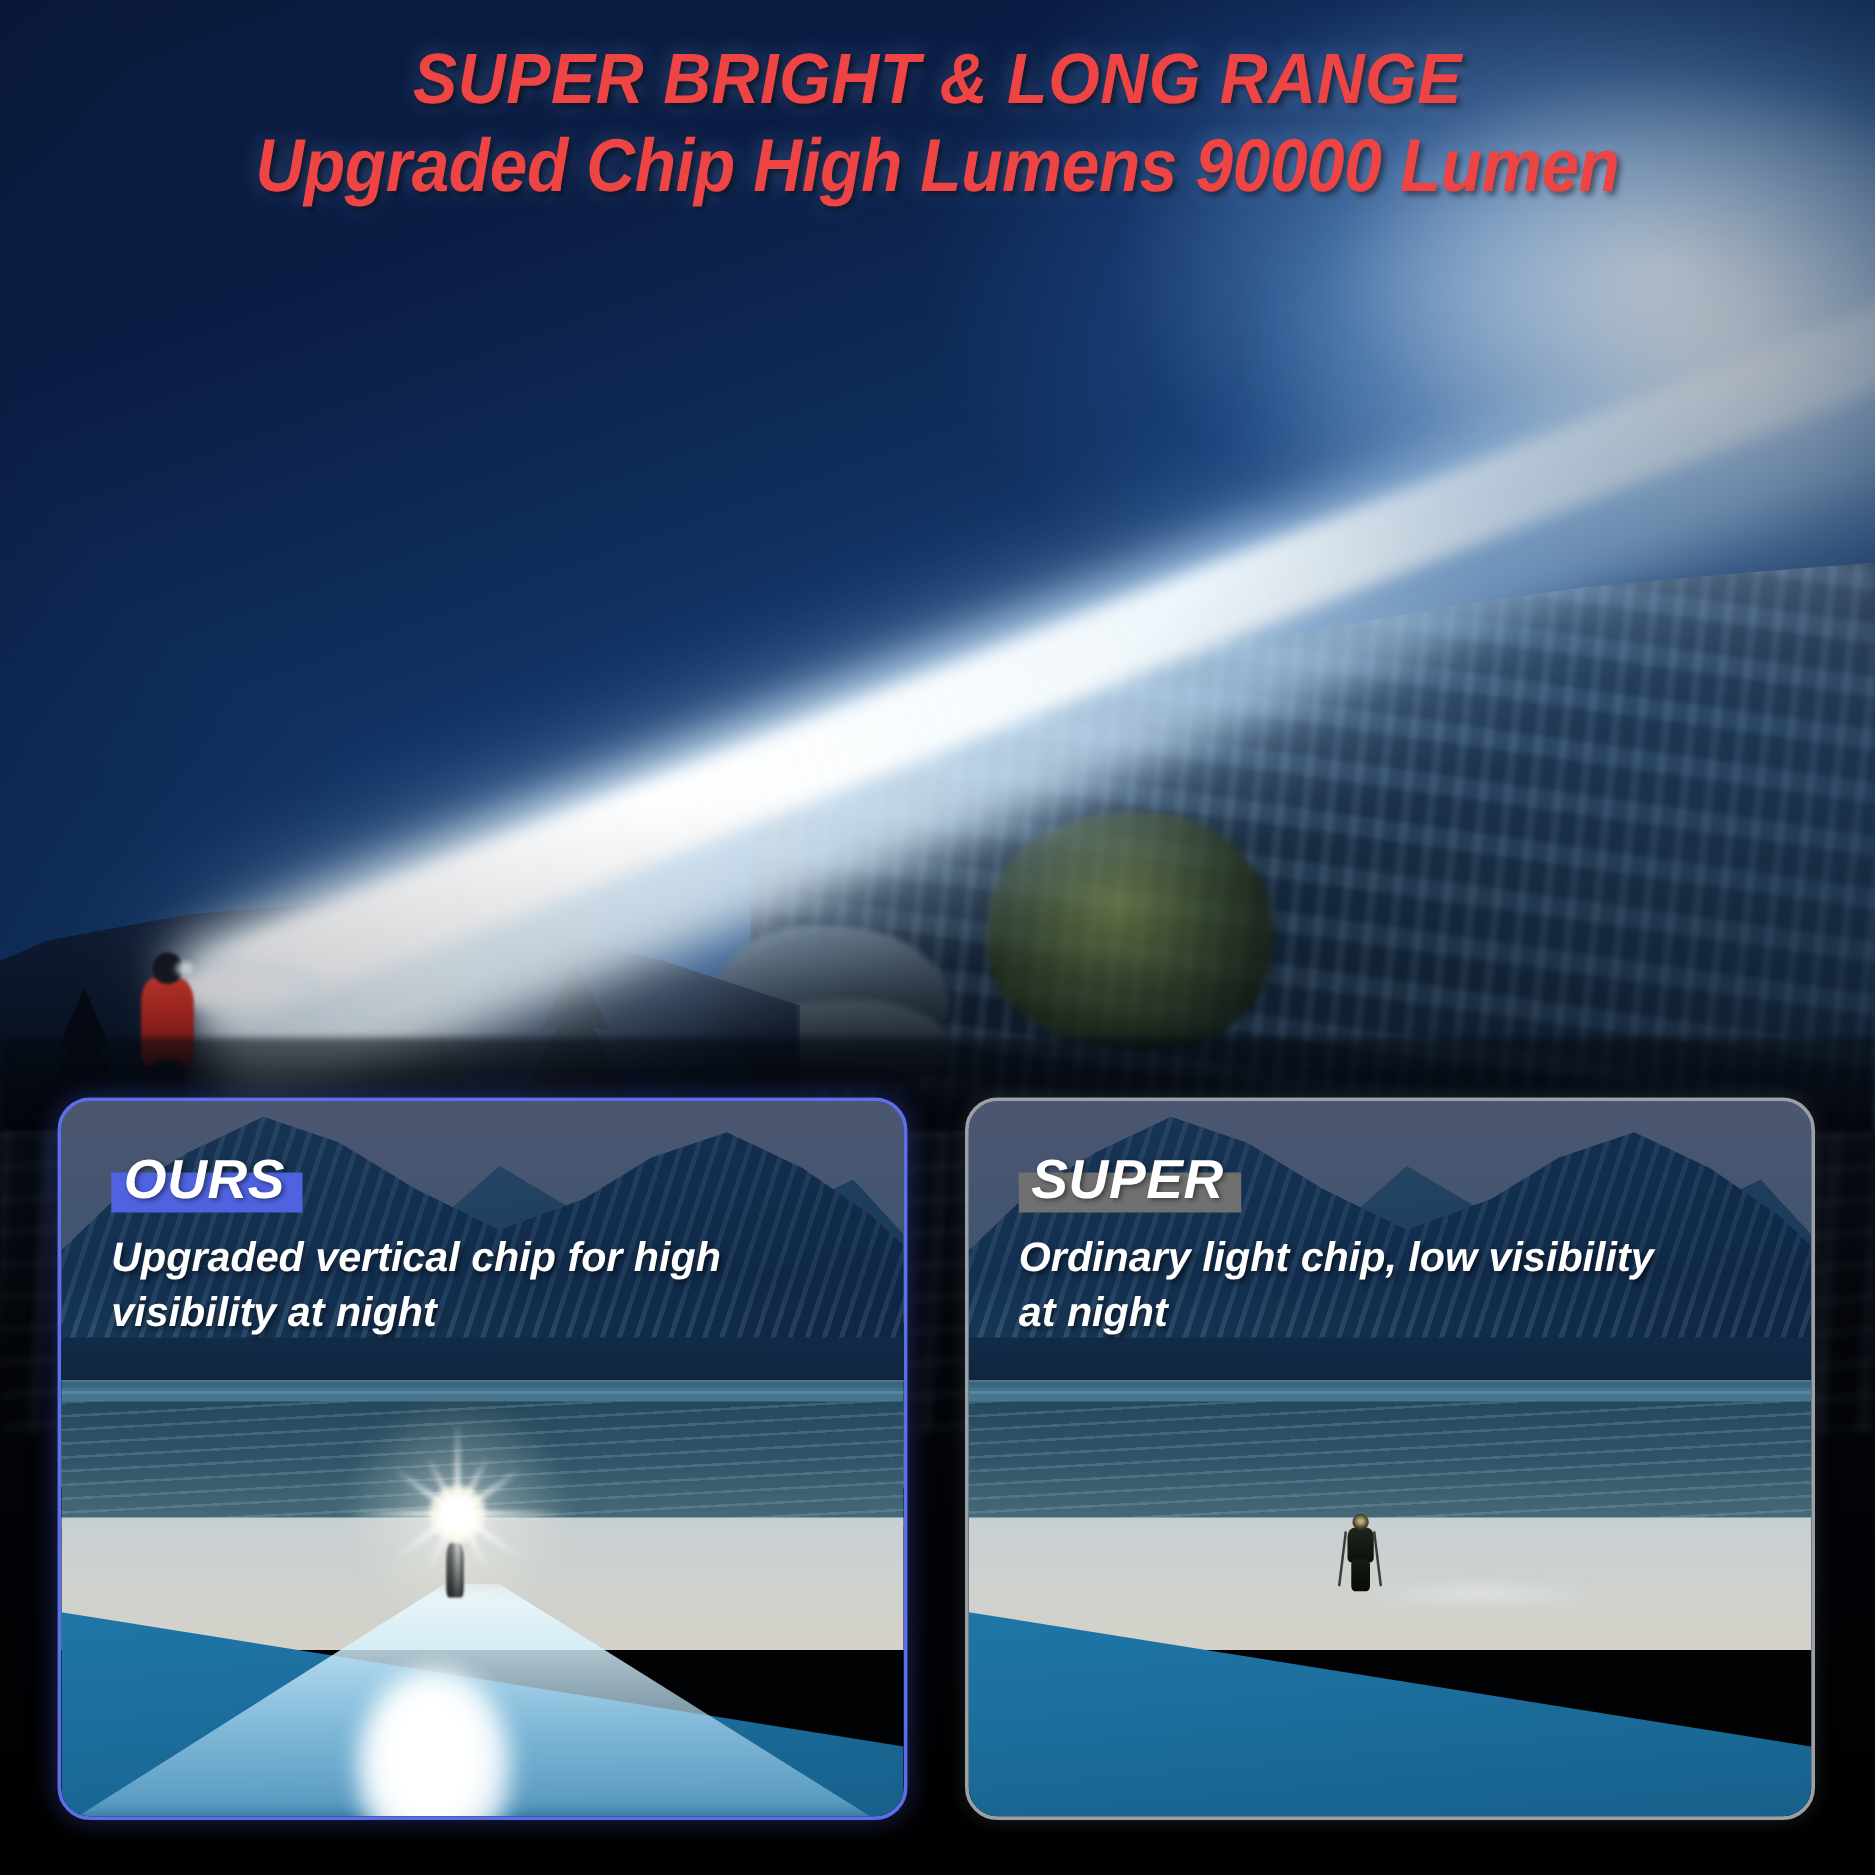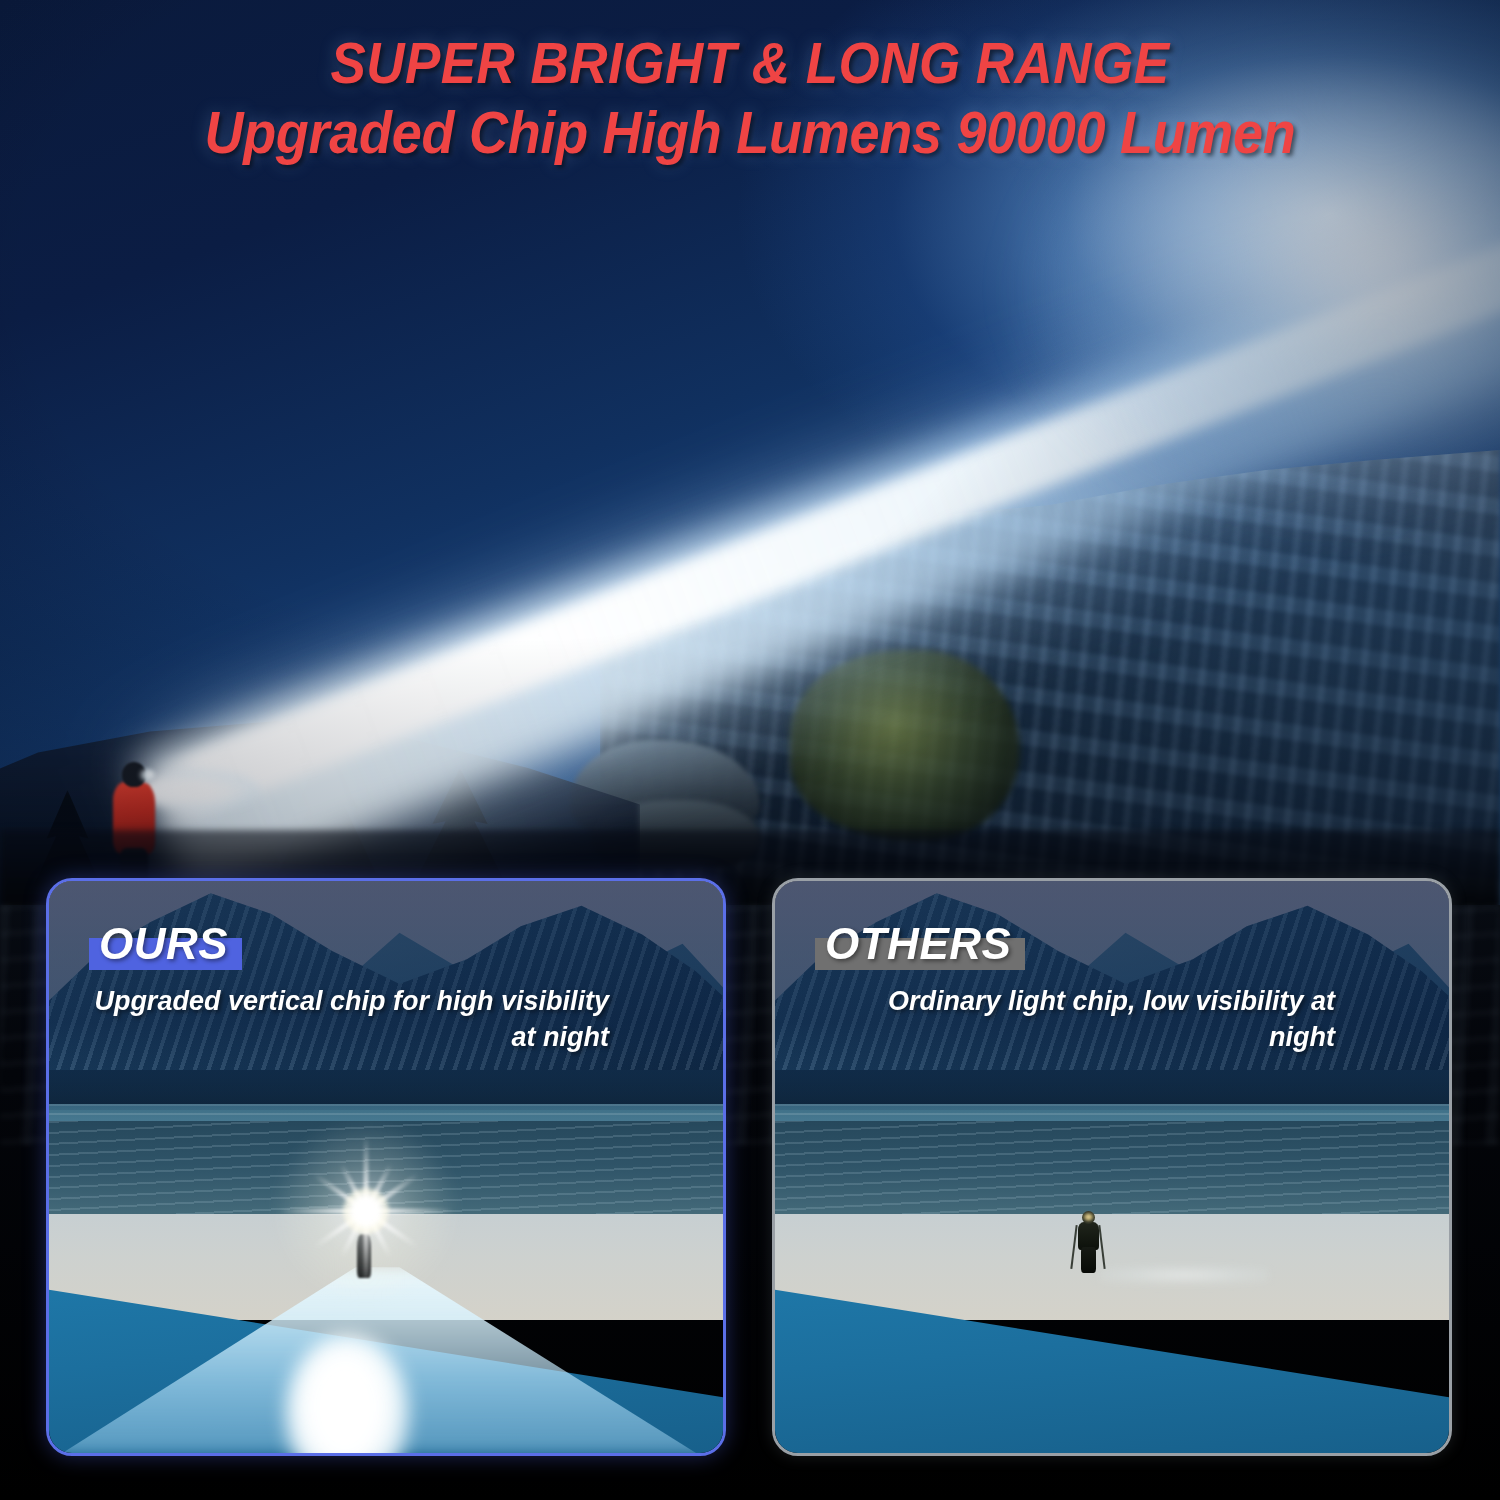--- a/index.html
+++ b/index.html
@@ -192,21 +192,21 @@
     letter-spacing:-.3px; line-height:1.06;
     text-shadow:3px 3px 5px rgba(0,0,0,.50), 0 0 18px rgba(150,195,255,.30);
     transform:scaleX(.90); transform-origin:center;
   }
 
   
   #cards { position:absolute; left:0; top:0; width:1500px; height:1500px; z-index:50; }
 
   .card {
     position:absolute; top:878px; width:680px; height:578px;
-    border-radius:26px; overflow:hidden;text-align:right;
+    border-radius:26px; overflow:hidden;
   }
   .card.ours   { left:46px;  border:3px solid #5b6fe8; box-shadow:0 0 22px rgba(78,100,230,.38); }
   .card.others { left:772px; border:3px solid #9aa0a6; box-shadow:0 0 16px rgba(120,130,140,.22); }
 
   .card-photo { position:absolute; inset:0; overflow:hidden; }
 
   
   .mt-sky {
     position:absolute; left:0; top:0; width:100%; height:31%;
     background:linear-gradient(180deg,#b9b2c4 0%,#9ea8bb 40%,#7e96ad 100%);
@@ -355,21 +355,21 @@
   }
   .badge .bar {
     position:absolute; left:0; right:0; bottom:2px; height:32px;
     z-index:-1;
   }
   .ours   .badge .bar { background:#4f63e0; }
   .others .badge .bar { background:#707070; }
 
   .card-desc {
     position:absolute; left:40px; top:103px; z-index:6;
-    font-size:27px; font-style:italic; font-weight:bold;
+    font-size:33px; font-style:italic; font-weight:bold;
     color:#fff; line-height:1.32; width:520px;
     text-shadow:2px 2px 4px rgba(0,0,0,.55);
   }
 </style>
 </head>
 <body>
 
 <div id="scene">
   <div class="sky"></div>
 
@@ -480,19 +480,19 @@
           <div class="s-lamp"></div>
         </div>
       </div>
 
       <div class="card-tint"></div>
     </div>
 
     <div class="card-head">
       <span class="badge">
         <span class="bar"></span>
-        <span>OTHERS</span>
+        <span>SUPER</span>
       </span>
     </div>
     <div class="card-desc">Ordinary light chip, low visibility at night</div>
   </div>
 
 </div>
 
 </body></html>

